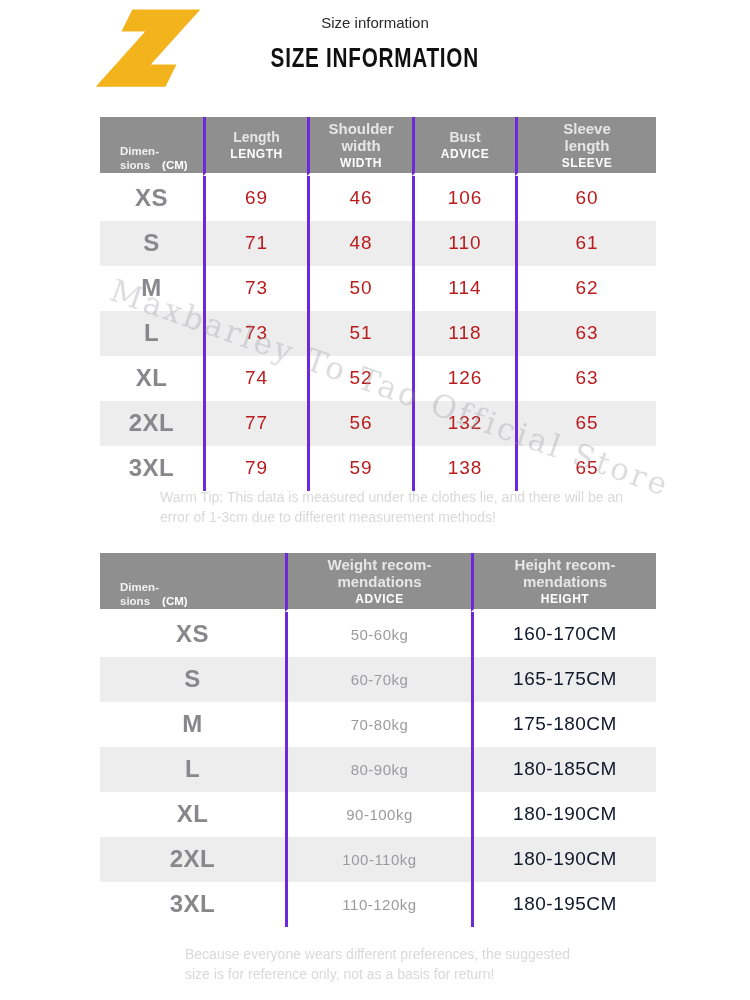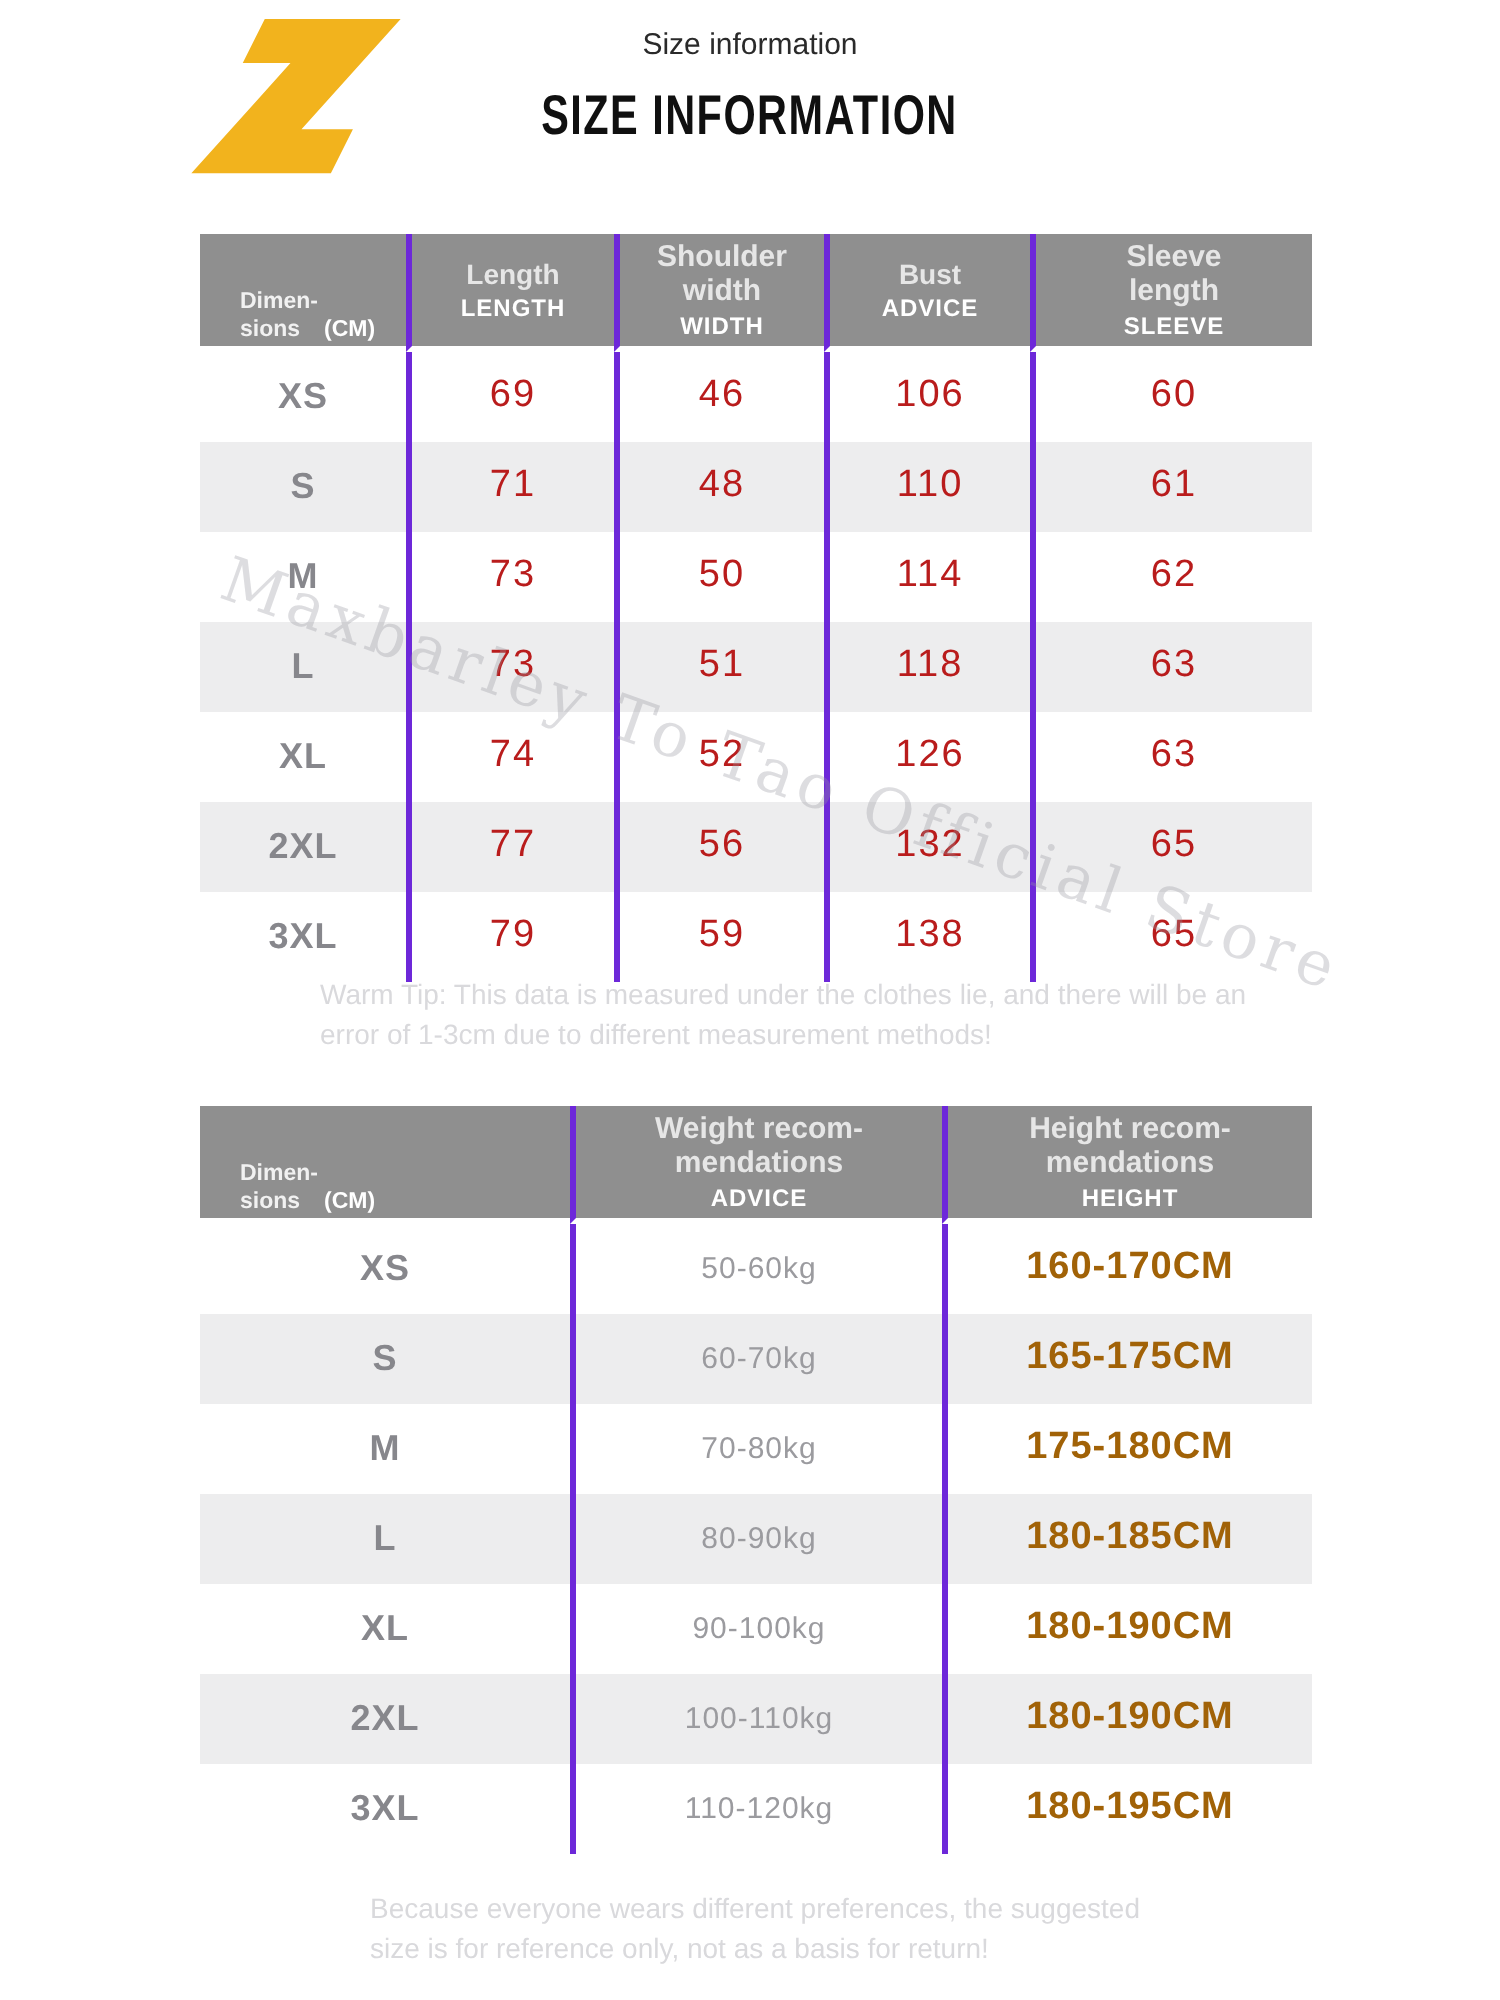--- a/index.html
+++ b/index.html
@@ -37,24 +37,24 @@
   .hname span{display:block;}
   .tbl1 th:nth-child(2) .hname,.tbl1 th:nth-child(4) .hname{font-size:14px;}
   .hcode{display:block;text-align:center;font-size:12px;font-weight:bold;color:#fff;
          letter-spacing:0.5px;margin-top:2px;}
 
   .dim-cell{text-align:left;}
   .dim-inner{padding-left:20px;font-size:11.5px;line-height:1.25;color:rgba(255,255,255,0.88);margin-top:27px;}
   .dim-inner .dl1,.dim-inner .dl2{display:block;}
   .dim-inner .unit{font-weight:bold;color:#fff;margin-left:12px;font-style:normal;}
 
-  .size-cell{font-weight:bold;font-size:18px;color:#87878c;letter-spacing:0.5px;}
+  .size-cell{font-weight:bold;font-size:24px;color:#87878c;letter-spacing:0.5px;}
   .num-cell{font-size:19px;color:#b91c1c;letter-spacing:1px;}
   .weight-cell{font-size:15px;color:#9b9b9f;letter-spacing:0.5px;}
-  .height-cell{font-size:19px;font-weight:bold;color:#a16207;letter-spacing:0.5px;}
+  .height-cell{font-size:19px;font-weight:normal;color:#0f172a;letter-spacing:0.5px;}
 
   
   .note{position:absolute;font-size:14px;line-height:1.4;color:#d9d9dc;margin:0;
         text-align:left;}
   .note1{left:160px;top:488px;width:468px;}
   .note2{left:185px;top:945px;width:392px;}
 
   
   .watermark{position:absolute;left:118px;top:272px;white-space:nowrap;
              font-family:"DejaVu Serif",serif;font-size:31px;letter-spacing:3px;

